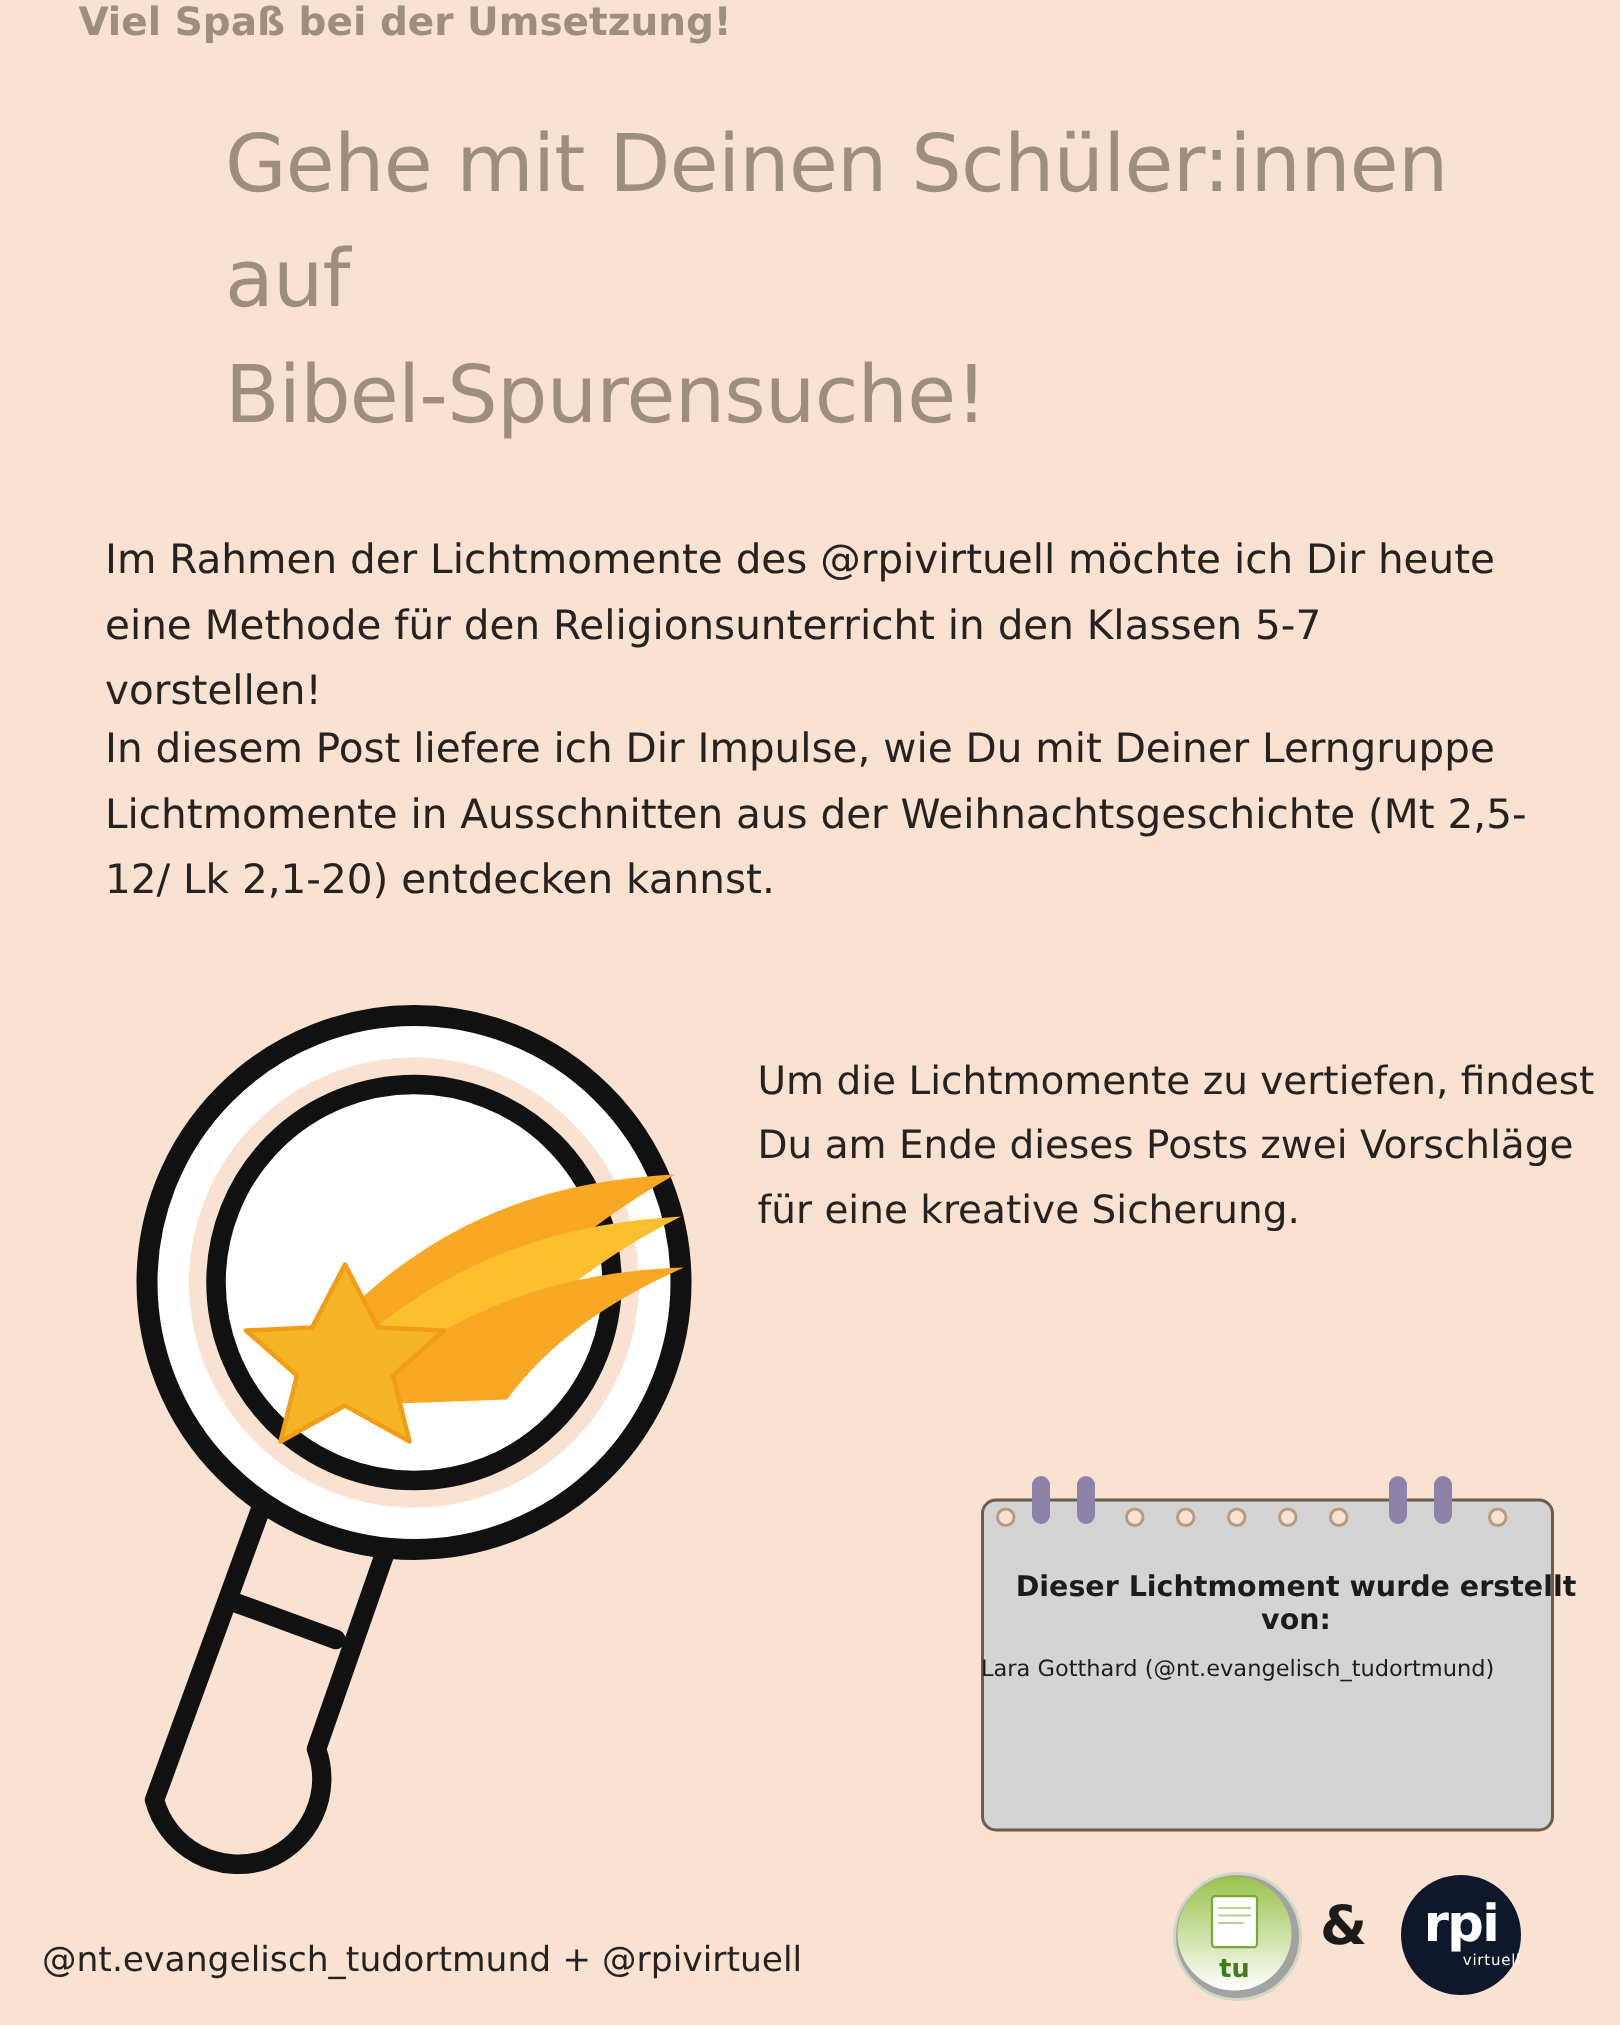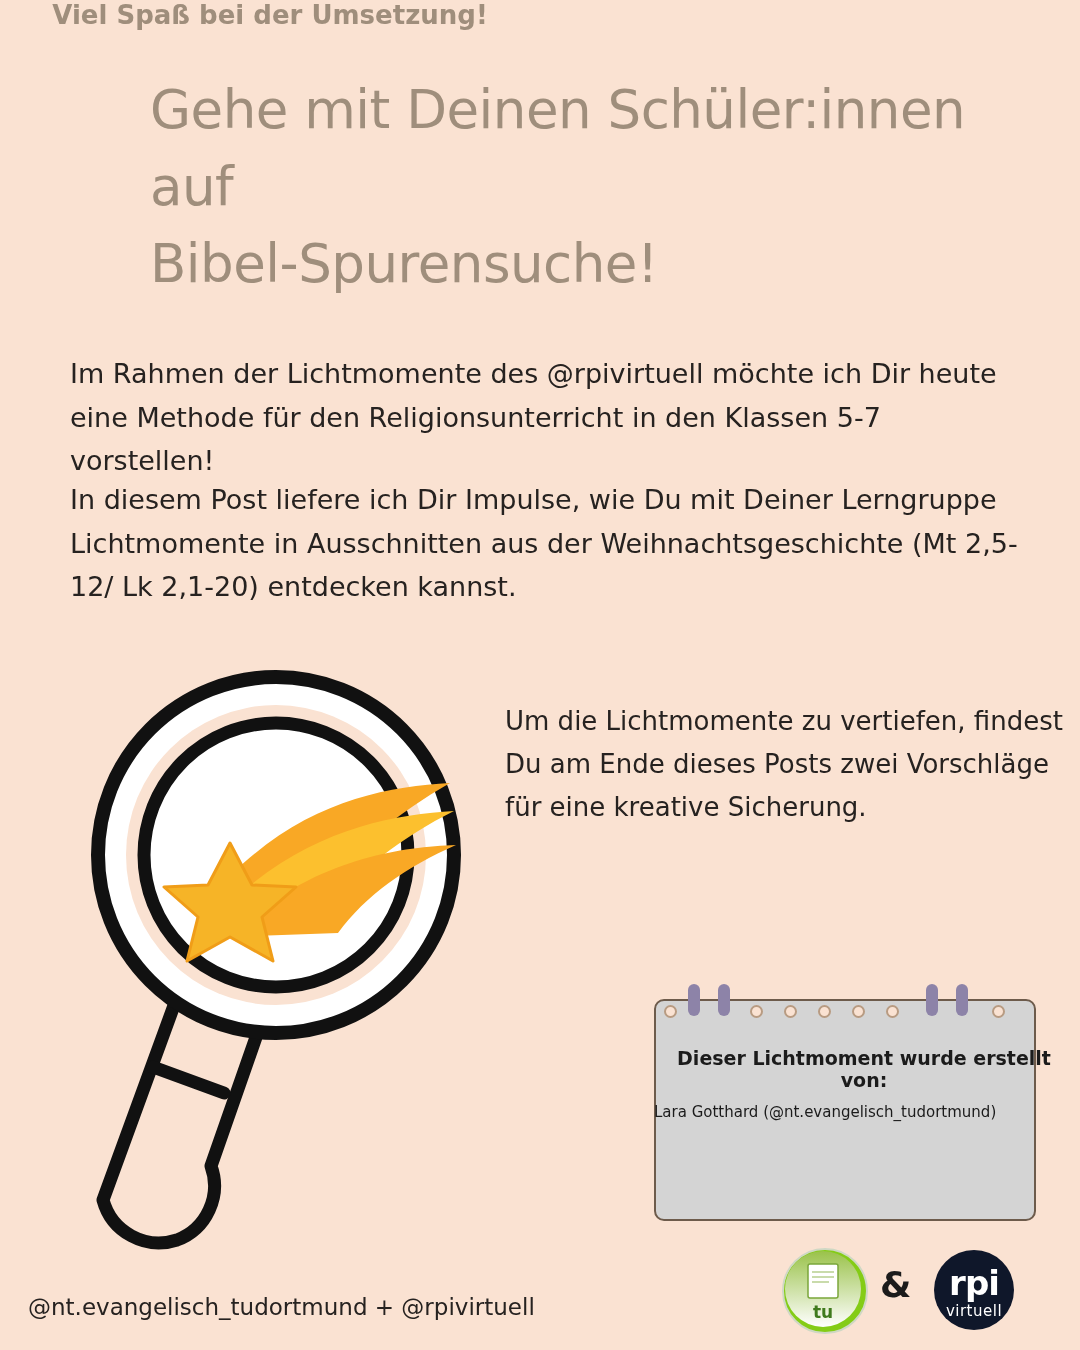--- a/index.html
+++ b/index.html
@@ -161,21 +161,21 @@
     width: 275px;
     height: 86px;
   }
   .logo-tu {
     position: absolute;
     left: 0;
     top: 0;
     width: 82px;
     height: 82px;
     border-radius: 50%;
-    background: #84cc16;
+    background: #a3a3a3;
     border: 2px solid #cfd8c4;
     overflow: hidden;
   }
   .logo-amp {
     position: absolute;
     left: 98px;
     top: 16px;
     font-family: "DejaVu Sans", sans-serif;
     font-weight: 700;
     font-size: 36px;
@@ -200,22 +200,22 @@
     text-align: center;
     font-size: 34px;
     font-weight: 700;
     letter-spacing: -1px;
   }
   .logo-rpi .rpi-sub {
     position: absolute;
     left: 0;
     top: 52px;
     width: 80px;
-    text-align: center;
-    font-size: 15px;
+    text-align: right;
+    font-size: 10px;
     letter-spacing: 0.5px;
   }
 </style>
 </head>
 <body>
 
 <div class="page">
 
   <div class="headline">
     <span>Gehe mit Deinen Schüler:innen auf</span>

